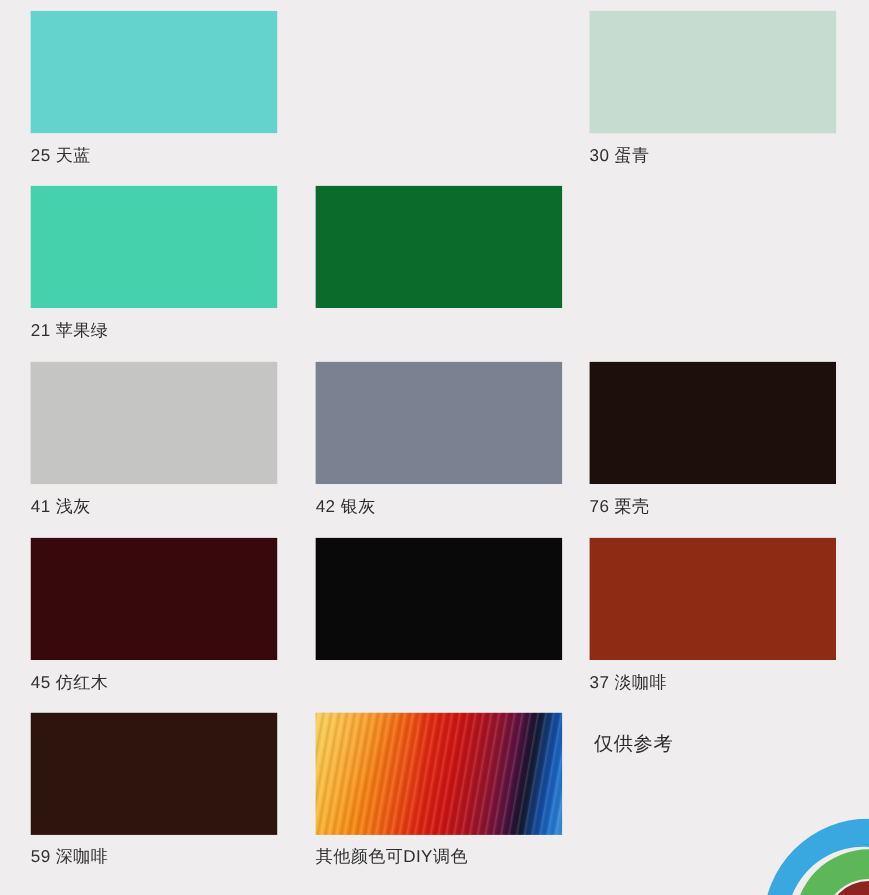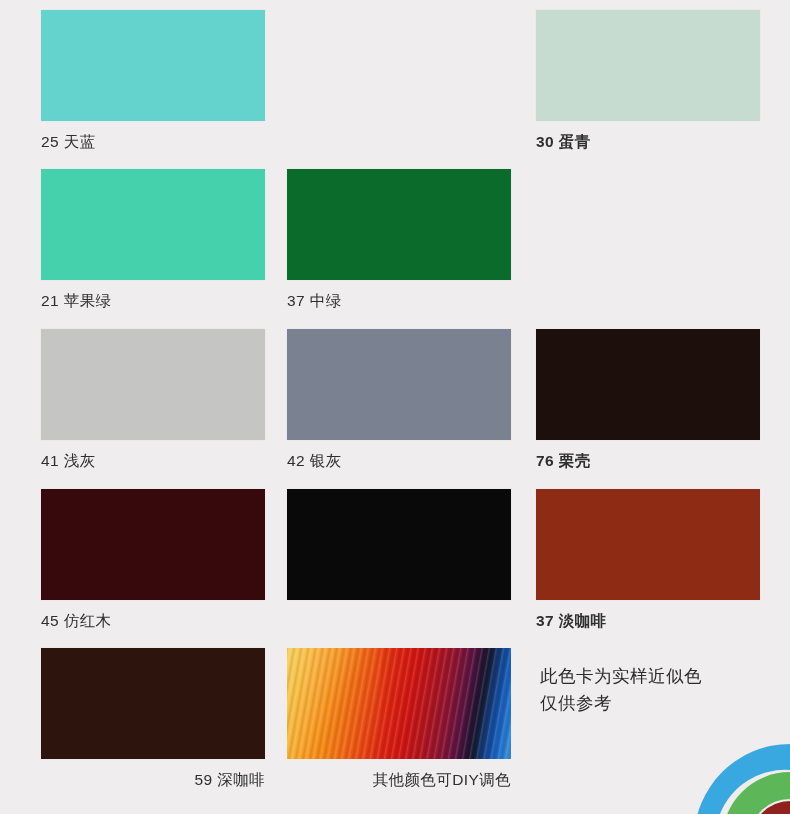--- a/index.html
+++ b/index.html
@@ -29,30 +29,30 @@
     width: 790px;
     height: 814px;
   }
 
   .swatch-cell {
     position: absolute;
     width: 224px;
   }
 
   
-  .col-0 { left: 41px; }
+  .col-0 { left: 28px; }
   .col-1 { left: 287px; }
-  .col-2 { left: 536px; font-weight: bold; }
+  .col-2 { left: 536px; }
 
   
   .row-0 { top: 10px; }
   .row-1 { top: 169px; }
   .row-2 { top: 329px; }
   .row-3 { top: 489px; }
-  .row-4 { top: 648px; text-align: right; }
+  .row-4 { top: 648px; }
 
   .swatch-chip {
     width: 224px;
     height: 111px;
     display: block;
     box-shadow: 0 0 1px rgba(0,0,0,0.10);
   }
 
   .swatch-label {
     margin-top: 11px;
@@ -152,21 +152,20 @@
       <div class="swatch-chip" style="background-color: rgb(198, 220, 208);"></div>
       <div class="swatch-label">30 蛋青</div>
     </div>
 
     <div class="swatch-cell col-0 row-1">
       <div class="swatch-chip" style="background-color: rgb(70, 209, 173);"></div>
       <div class="swatch-label">21 苹果绿</div>
     </div>
     <div class="swatch-cell col-1 row-1">
       <div class="swatch-chip" style="background-color: rgb(10, 107, 42);"></div>
-      <div class="swatch-label">37 中绿</div>
     </div>
 
     <div class="swatch-cell col-0 row-2">
       <div class="swatch-chip" style="background-color: rgb(197, 197, 195);"></div>
       <div class="swatch-label">41 浅灰</div>
     </div>
     <div class="swatch-cell col-1 row-2">
       <div class="swatch-chip" style="background-color: rgb(122, 129, 144);"></div>
       <div class="swatch-label">42 银灰</div>
     </div>
@@ -195,21 +194,20 @@
       <div class="diy-chip">
         <div class="glow"></div>
         <div class="streaks"></div>
       </div>
       <div class="swatch-label">其他颜色可DIY调色</div>
     </div>
 
   </div>
 
   <div class="note-block">
-    <span class="note-line">此色卡为实样近似色</span>
     <span class="note-line">仅供参考</span>
   </div>
 
   <div class="corner-logo">
     <svg width="96" height="70" viewBox="0 0 96 70" xmlns="http://www.w3.org/2000/svg">
       <path d="M96,0 A96,96 0 0 0 0,96 L0,70 L26,70 A70,70 0 0 1 96,26 Z" fill="#3aa8e0"></path>
       <path d="M96,28 A68,68 0 0 0 28,96 L55,96 A41,41 0 0 1 96,55 Z" fill="#5db758"></path>
       <path d="M96,57 A39,39 0 0 0 57,96 L74,96 A22,22 0 0 1 96,74 Z" fill="#8e2320"></path>
     </svg>
   </div>

